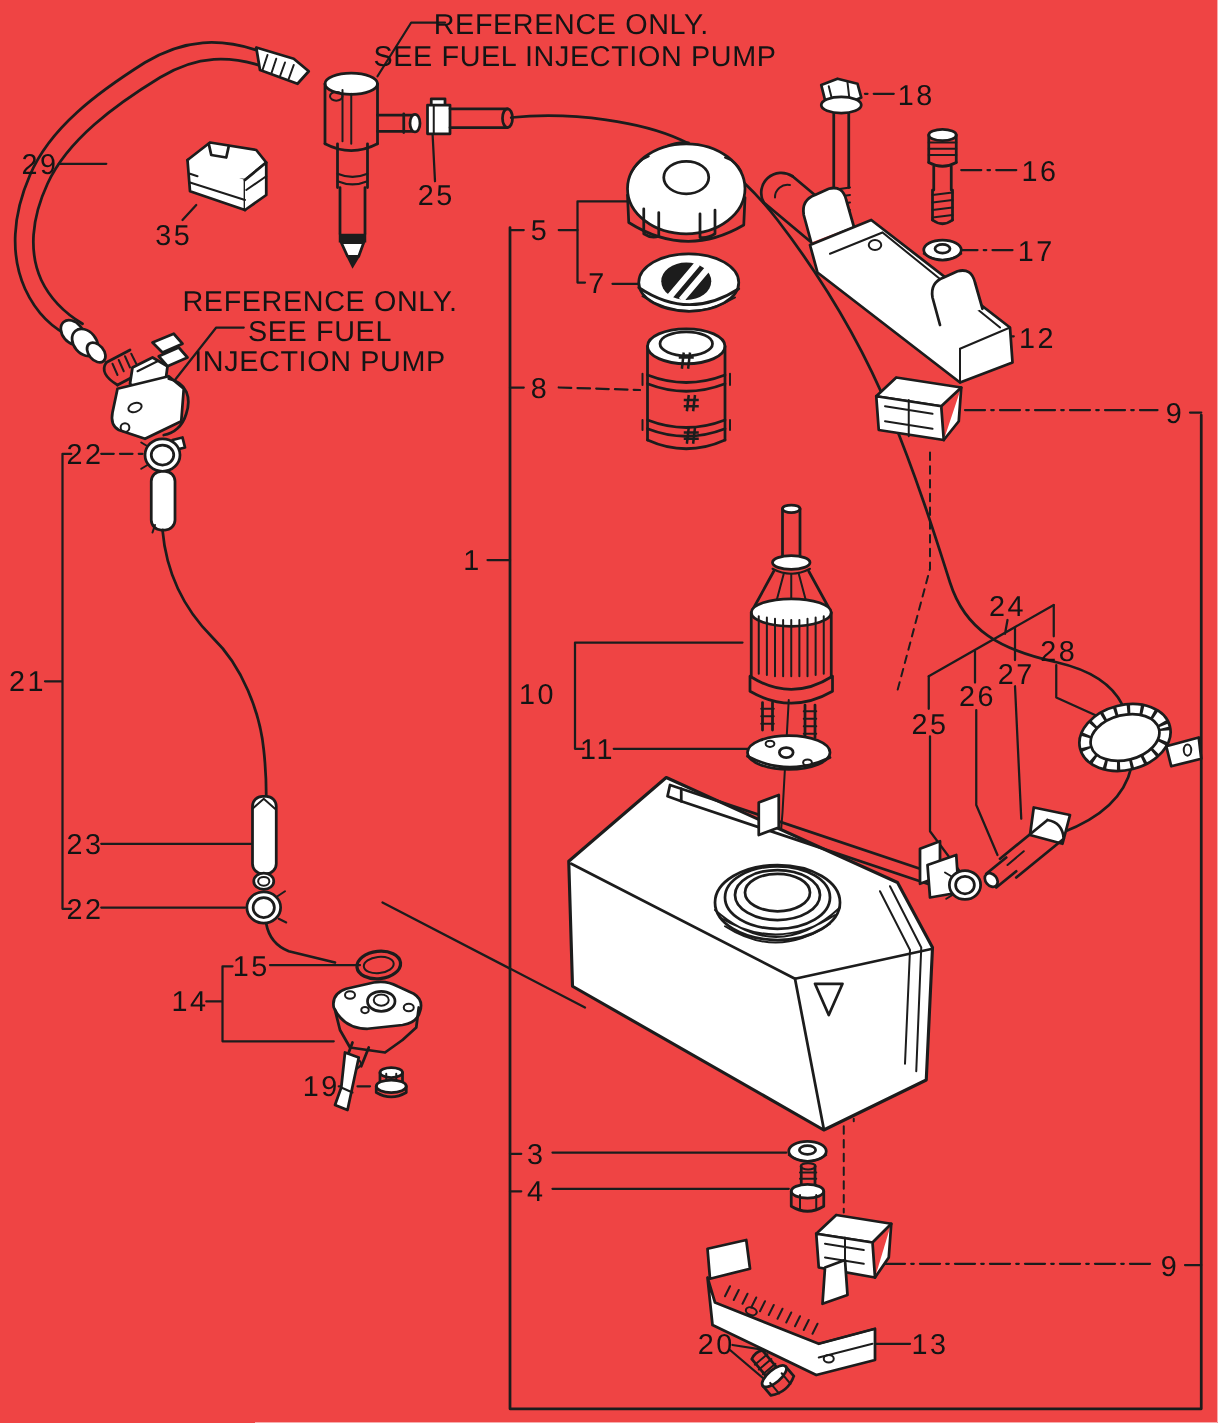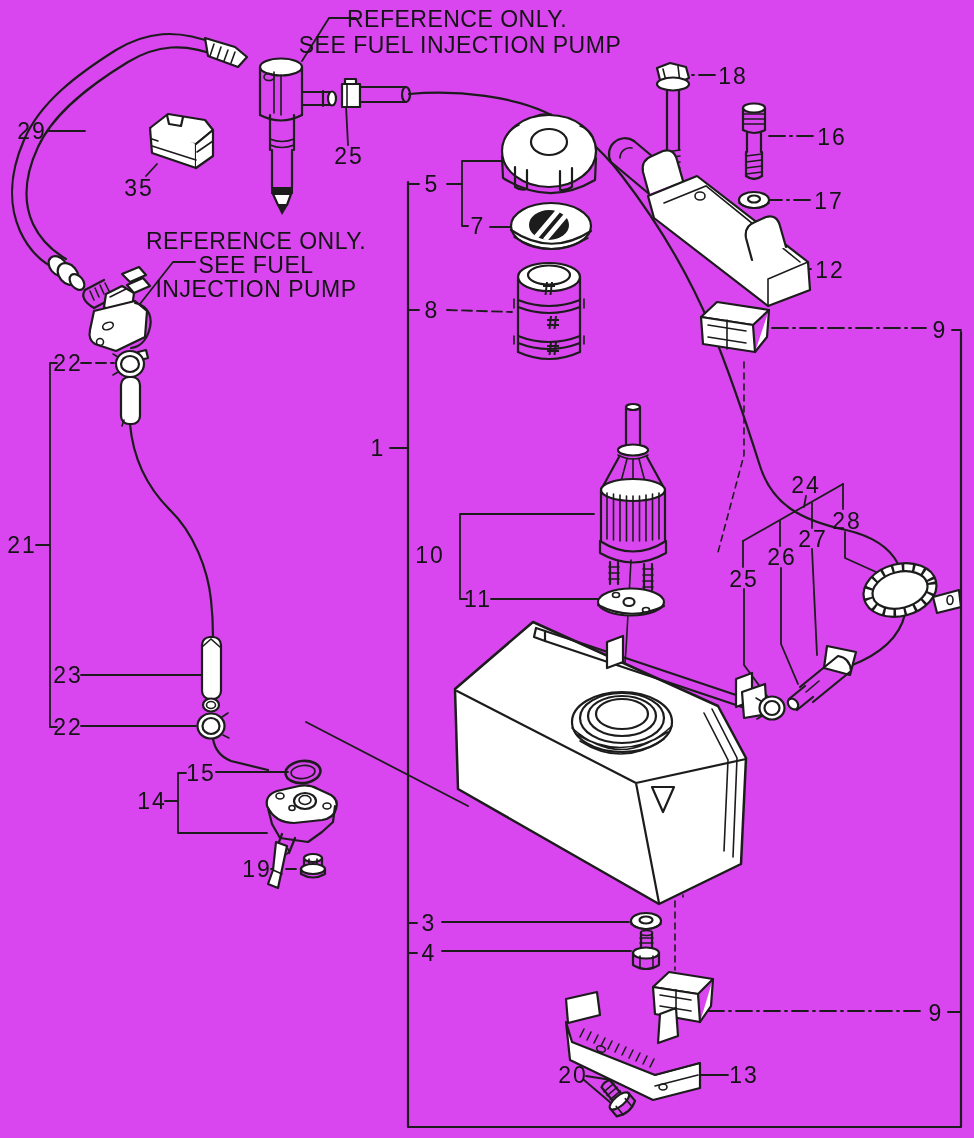--- a/index.html
+++ b/index.html
@@ -1,16 +1,16 @@
 <!DOCTYPE html>
 <html><head>
 <meta charset="utf-8">
 <style>
   html,body{margin:0;padding:0;background:#ffffff;}
-  .stage{position:relative;width:974px;height:1138px;background:#d946ef;overflow:hidden;
+  .stage{position:relative;width:974px;height:1138px;background:#ef4444;overflow:hidden;
          font-family:"Liberation Sans",sans-serif;}
   svg{position:absolute;left:0;top:0;}
   .ln{stroke:#1c1c1c;stroke-width:2.2;fill:none;stroke-linecap:round;stroke-linejoin:round;}
   .lnw{stroke:#1c1c1c;stroke-width:2.2;fill:#ffffff;stroke-linecap:round;stroke-linejoin:round;}
   .thin{stroke:#1c1c1c;stroke-width:1.6;fill:none;stroke-linecap:round;}
   .lead{stroke:#1c1c1c;stroke-width:1.8;fill:none;stroke-linecap:round;stroke-linejoin:round;}
   .dash{stroke-dasharray:10 5;}
   .dashdot{stroke-dasharray:16 5 2 5;}
   .hid{stroke-dasharray:6 5;}
   .dark{fill:#1c1c1c;stroke:none;}

